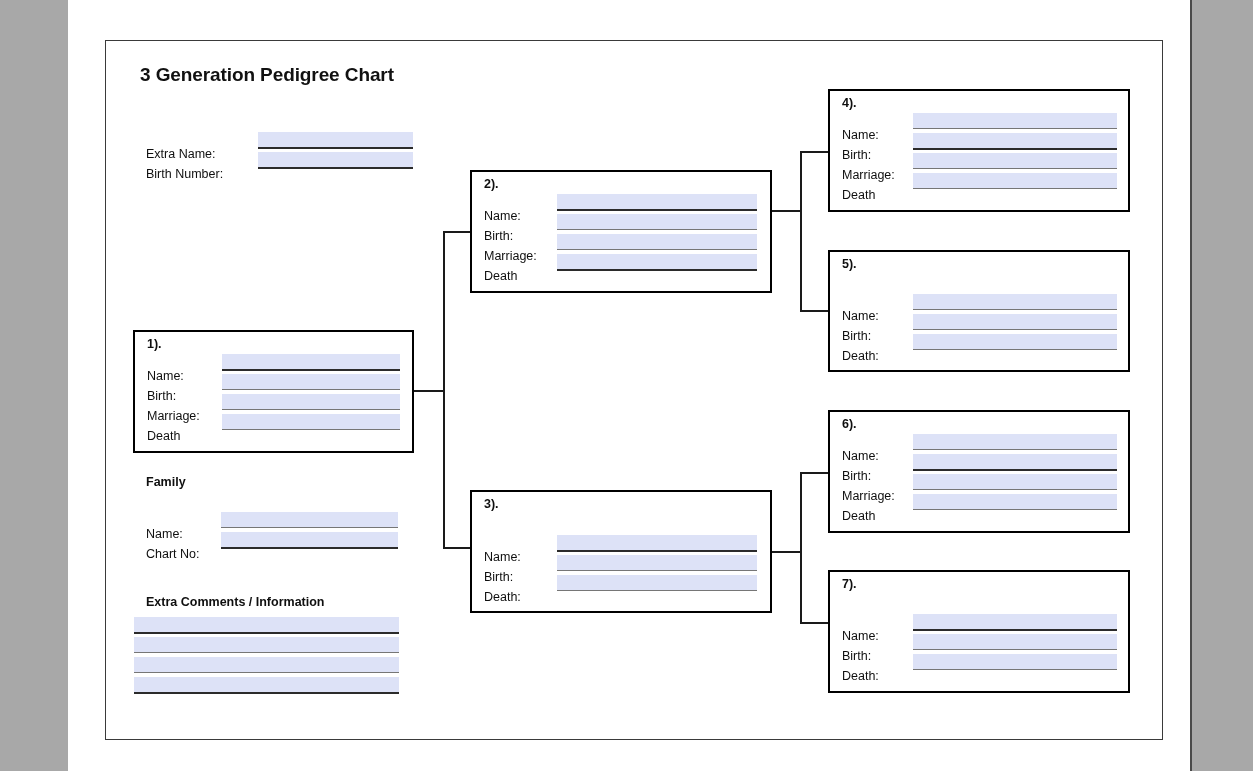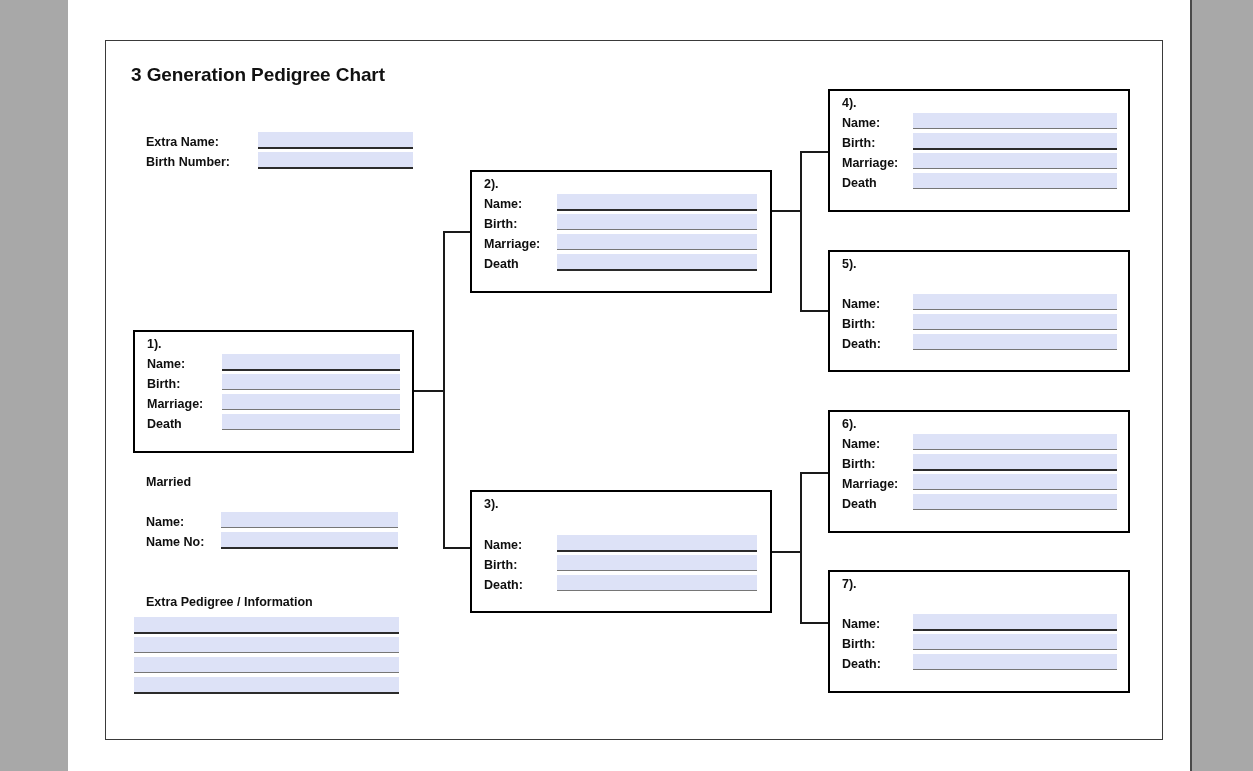--- a/index.html
+++ b/index.html
@@ -43,37 +43,38 @@
     width: 1058px;
     height: 700px;
     border: 1.5px solid #3a3a3a;
     box-sizing: border-box;
     background: #ffffff;
   }
 
   
   .chart-title {
     position: absolute;
-    left: 131px;
+    left: 140px;
     top: 64px;
     font-size: 19px;
     font-weight: bold;
     color: #111111;
     letter-spacing: -0.1px;
     white-space: nowrap;
   }
 
   
   .fld-label {
     position: absolute;
     font-size: 12.5px;
-    font-weight: bold;
+    font-weight: normal;
     color: #0f0f0f;
     white-space: nowrap;
     line-height: 14px;
+    margin-top: 12px;
   }
   .fld-input {
     position: absolute;
     background: #dde2f7;
     box-sizing: border-box;
   }
   .fld-rule {
     position: absolute;
     background: #2b2b2b;
   }
@@ -143,31 +144,31 @@
 
   <div class="fld-label" style="left:12px; top:65px;">Marriage:</div>
   <div class="fld-input" style="left:87px; top:62px; width:178px; height:15px;" placeholder=""></div>
   <div class="fld-rule thin" style="left:87px; top:77px; width:178px; height:1.3px;"></div>
 
   <div class="fld-label" style="left:12px; top:85px;">Death</div>
   <div class="fld-input" style="left:87px; top:82px; width:178px; height:15px;" placeholder=""></div>
   <div class="fld-rule thin" style="left:87px; top:97px; width:178px; height:1.3px;"></div>
 </div>
 
-<div class="sect-head" style="left:146px; top:475px;">Married</div>
+<div class="sect-head" style="left:146px; top:475px;">Family</div>
 
 <div class="fld-label" style="left:146px; top:515px;">Name:</div>
 <div class="fld-input" style="left:221px; top:512px; width:177px; height:15px;" placeholder=""></div>
 <div class="fld-rule thin" style="left:221px; top:527px; width:177px; height:1.3px;"></div>
 
-<div class="fld-label" style="left:146px; top:535px;">Name No:</div>
+<div class="fld-label" style="left:146px; top:535px;">Chart No:</div>
 <div class="fld-input" style="left:221px; top:532px; width:177px; height:15px;" placeholder=""></div>
 <div class="fld-rule" style="left:221px; top:547px; width:177px; height:1.8px;"></div>
 
-<div class="sect-head" style="left:146px; top:595px;">Extra Pedigree / Information</div>
+<div class="sect-head" style="left:146px; top:595px;">Extra Comments / Information</div>
 
 <div class="fld-input" style="left:134px; top:617px; width:265px; height:15px;" placeholder=""></div>
 <div class="fld-rule" style="left:134px; top:632px; width:265px; height:1.8px;"></div>
 
 <div class="fld-input" style="left:134px; top:637px; width:265px; height:15px;" placeholder=""></div>
 <div class="fld-rule thin" style="left:134px; top:652px; width:265px; height:1.3px;"></div>
 
 <div class="fld-input" style="left:134px; top:657px; width:265px; height:15px;" placeholder=""></div>
 <div class="fld-rule thin" style="left:134px; top:672px; width:265px; height:1.3px;"></div>
 

